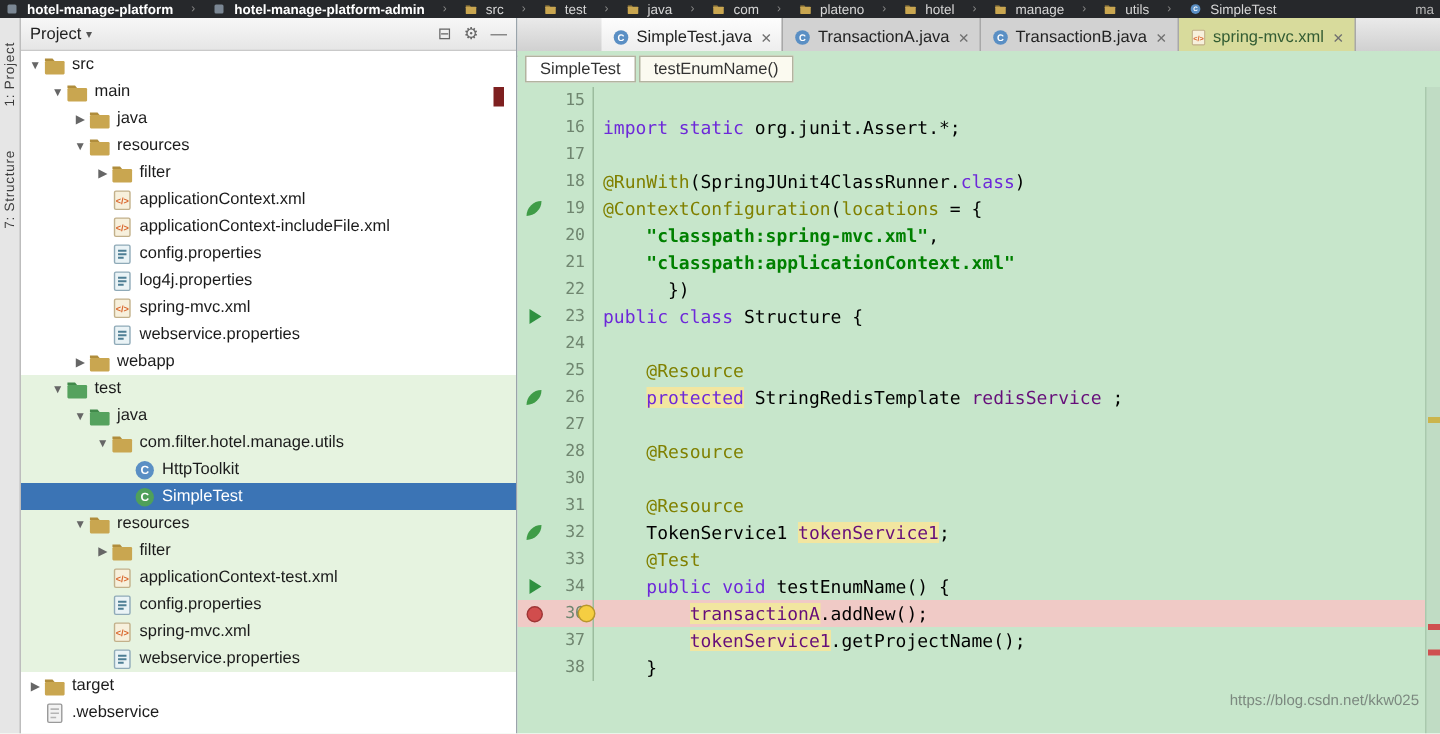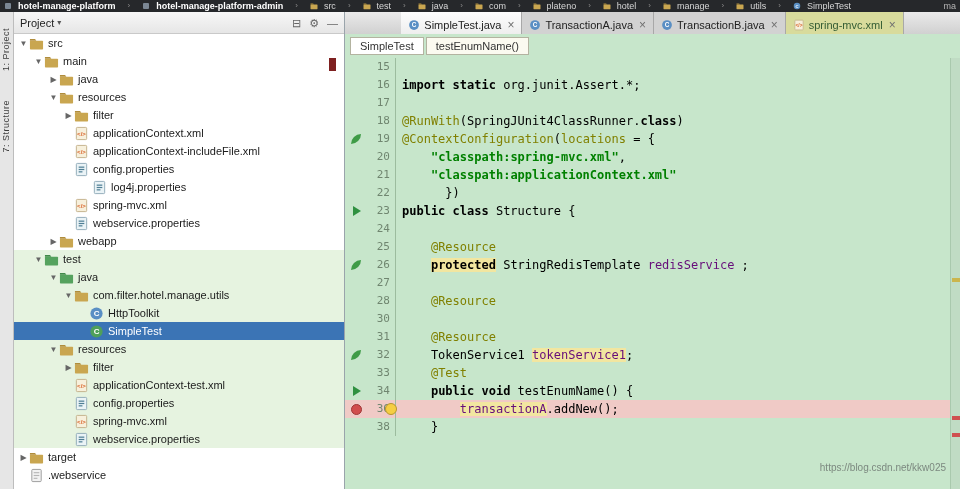--- a/index.html
+++ b/index.html
@@ -61,21 +61,21 @@
   .code-line.bp-line{background:var(--breakpoint-line,#f0cac6);}
   .g-icon{width:28px;flex:none;display:flex;align-items:center;padding-left:6px;}
   .g-num{width:22px;flex:none;text-align:right;padding-right:5px;font-size:11px;color:#708670;line-height:18px;}
   .code-text{flex:1;border-left:1px solid #9cbc9e;padding-left:6px;white-space:pre;line-height:18px;color:#000;}
   .gm{display:inline-block;}
   .gm-bp{width:11px;height:11px;border-radius:50%;background:#d14d4d;border:1px solid #9e3535;}
   .gm-leaf{width:10px;height:10px;background:#3f9c47;border-radius:0 100% 0 100%;transform:rotate(90deg);}
   .gm-run{width:0;height:0;border-left:8px solid #2f9140;border-top:5px solid transparent;border-bottom:5px solid transparent;margin-left:2px;}
   .bulb{position:absolute;left:40px;top:3px;width:12px;height:12px;border-radius:50%;background:#f5ce42;border:1px solid #b8962e;z-index:2;}
   .tok-p{color:#000;}
-  .tok-kw{color:#000000;font-weight:bold;}
+  .tok-kw{color:#6d28d9;font-weight:normal;}
   .tok-ann{color:#808000;}
   .tok-str{color:#008000;font-weight:bold;}
   .tok-fld{color:#660e7a;}
   .hl-y{background:var(--highlight,#f2e6a0);}
   .tok-hint{background:#d9d9c8;color:#3c3c3c;border-radius:2px;padding:0 2px;margin:0 1px;font-size:10px;}
 
   .stripe{position:absolute;right:0;top:0;width:10px;bottom:0;background:#c0dcc4;border-left:1px solid #a9c9ad;}
   .stripe-mark{position:absolute;left:1px;width:8px;height:4px;}
   .watermark{position:absolute;right:14px;bottom:16px;font-size:10px;color:rgba(110,120,114,0.85);font-family:"Liberation Sans",sans-serif;z-index:3;}
 </style>
@@ -292,21 +292,21 @@
               <rect x="2.5" y="1.5" width="11" height="13" rx="1" fill="#eaf3f6" stroke="#8faab8"></rect>
               <g stroke="#4e7e94" stroke-width="1.3">
                 <line x1="5" y1="5.5" x2="11" y2="5.5"></line>
                 <line x1="5" y1="8" x2="11" y2="8"></line>
                 <line x1="5" y1="10.5" x2="9" y2="10.5"></line>
               </g>
             </svg>
           </span>
           <span class="tree-label">config.properties</span>
         </div>
-        <div class="tree-row" style="padding-left: 67px;">
+        <div class="tree-row" style="padding-left: 49px;">
           <span class="arrow"></span>
           <span class="icon" style="height: 15px; width: 15px;">
             <svg viewBox="0 0 16 16">
               <rect x="2.5" y="1.5" width="11" height="13" rx="1" fill="#eaf3f6" stroke="#8faab8"></rect>
               <g stroke="#4e7e94" stroke-width="1.3">
                 <line x1="5" y1="5.5" x2="11" y2="5.5"></line>
                 <line x1="5" y1="8" x2="11" y2="8"></line>
                 <line x1="5" y1="10.5" x2="9" y2="10.5"></line>
               </g>
             </svg>
@@ -651,20 +651,25 @@
         <div class="code-line bp-line">
           <span class="g-icon">
             <span class="gm gm-bp"></span>
           </span>
           <span class="g-num">36</span>
           <span class="code-text"><span class="tok-p">        </span><span class="tok-fld hl-y">transactionA</span><span class="tok-p">.addNew();</span></span>
           <span class="bulb"></span>
         </div>
         <div class="code-line">
           <span class="g-icon"></span>
+          <span class="g-num">37</span>
+          <span class="code-text"><span class="tok-p">        </span><span class="tok-fld hl-y">tokenService1</span><span class="tok-p">.getProjectName();</span></span>
+        </div>
+        <div class="code-line">
+          <span class="g-icon"></span>
           <span class="g-num">38</span>
           <span class="code-text"><span class="tok-p">    }</span></span>
         </div>
       </div>
     <div class="stripe">
         <div class="stripe-mark" style="top: 51%; background: rgb(203, 181, 77);"></div>
         <div class="stripe-mark" style="top: 83%; background: rgb(207, 80, 80);"></div>
         <div class="stripe-mark" style="top: 87%; background: rgb(207, 80, 80);"></div>
       </div>
     <div class="watermark">https://blog.csdn.net/kkw025</div>

